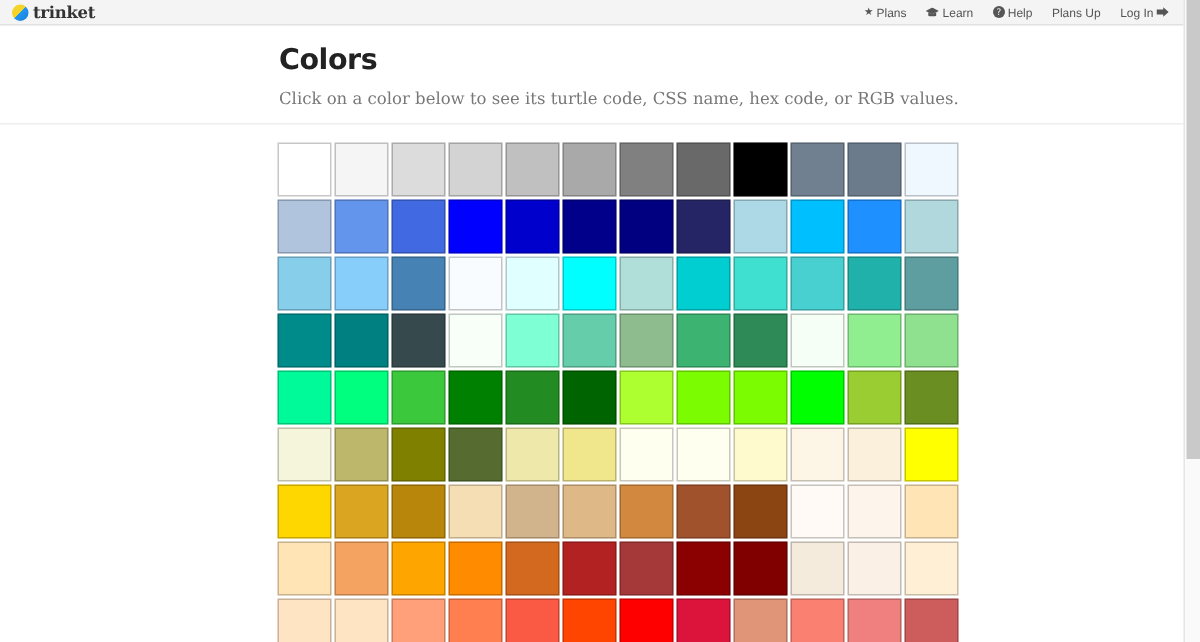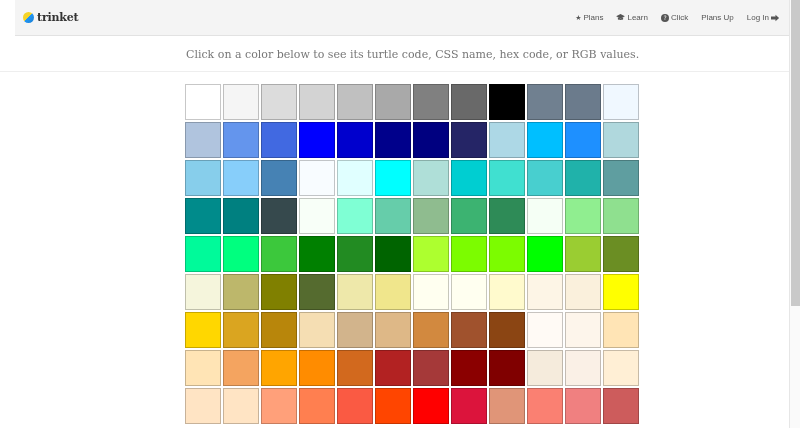--- a/index.html
+++ b/index.html
@@ -10,31 +10,30 @@
   }
   body {
     width: 800px;
     height: 428px;
     overflow: hidden;
     position: relative;
   }
 
   
   .topbar {
-    height: 36px;
+    height: 17px;
     background: #f4f4f4;
     border-bottom: 1px solid #e2e2e2;
     display: flex;
     align-items: center;
     justify-content: space-between;
     padding: 0 6px 0 8px;
     box-sizing: border-box;
     position: relative;
     z-index: 5;
-    margin-left: 15px;
   }
   .brand {
     display: flex;
     align-items: center;
     gap: 3px;
     cursor: pointer;
   }
   .brand-mark {
     width: 11px;
     height: 11px;
@@ -163,21 +162,21 @@
       <span>Learn</span>
     </div>
 
     <div class="nav-item">
       <span class="glyph">
         <svg width="8" height="8" viewBox="0 0 10 10" aria-hidden="true">
           <circle cx="5" cy="5" r="5" fill="#555"></circle>
           <text x="5" y="7.6" font-size="7.5" text-anchor="middle" fill="#f4f4f4" font-family="DejaVu Sans, sans-serif">?</text>
         </svg>
       </span>
-      <span>Click</span>
+      <span>Help</span>
     </div>
 
     <div class="nav-item">
       <span>Plans Up</span>
     </div>
 
     <div class="nav-item">
       <span>Log In</span>
       <span class="glyph">
         <svg width="9" height="8" viewBox="0 0 10 8" aria-hidden="true">
@@ -185,20 +184,21 @@
         </svg>
       </span>
     </div>
 
   </div>
 </div>
 
 <div class="page">
 
   <div class="page-header">
+    <h1 class="page-title">Colors</h1>
     <p class="page-subtitle">Click on a color below to see its turtle code, CSS name, hex code, or RGB values.</p>
   </div>
 
   <div class="grid-wrap">
     <div class="color-grid" id="color-grid">
         <div class="swatch" title="#ffffff" style="background: rgb(255, 255, 255);"></div>
         <div class="swatch" title="#f5f5f5" style="background: rgb(245, 245, 245);"></div>
         <div class="swatch" title="#dcdcdc" style="background: rgb(220, 220, 220);"></div>
         <div class="swatch" title="#d3d3d3" style="background: rgb(211, 211, 211);"></div>
         <div class="swatch" title="#c0c0c0" style="background: rgb(192, 192, 192);"></div>

